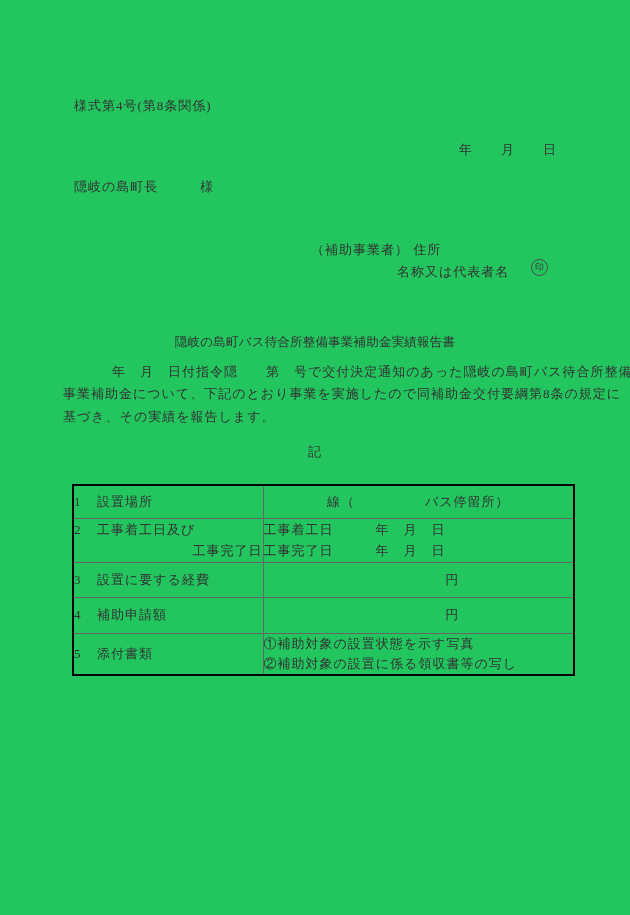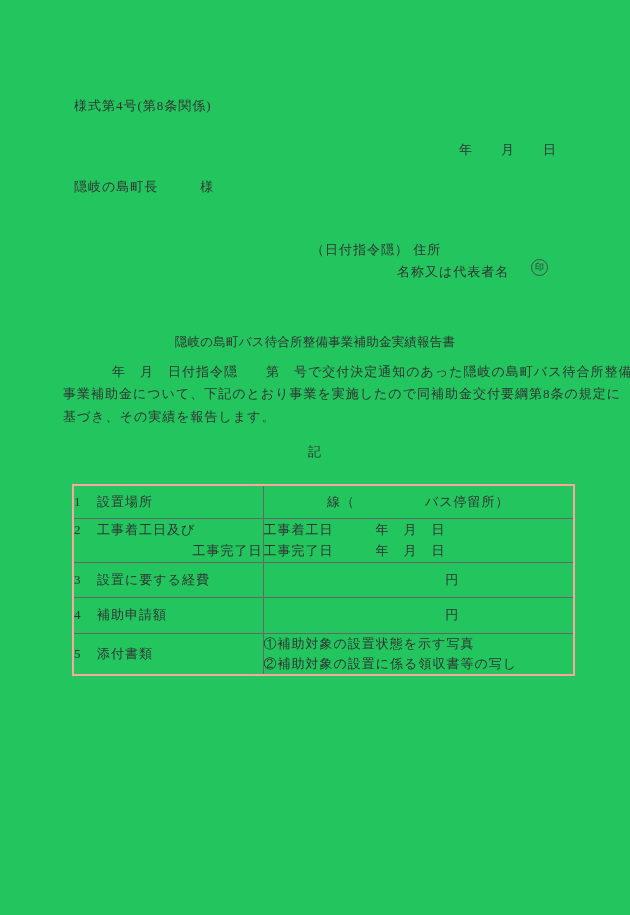--- a/index.html
+++ b/index.html
@@ -27,21 +27,21 @@
     font-size:9px;letter-spacing:0;line-height:1;
   }
   .doc-title{left:0;width:630px;top:322px;text-align:center;font-size:12.5px;letter-spacing:0.2px;margin-top:12px;}
   .body-block{left:63px;top:361px;width:520px;line-height:22.4px;}
   .body-line{white-space:nowrap;}
   .indent1{padding-left:49px;}
   .record-mark{left:0;width:630px;top:443px;text-align:center;}
   table.form-table{
     left:72px;top:484px;width:501px;
     border-collapse:collapse;table-layout:fixed;
-    border:2px solid #fca5a5;
+    border:2px solid #000000;
   }
   table.form-table td{
     border:1px solid #666666;
     vertical-align:middle;
     padding:0;
     font-size:13px;letter-spacing:1px;
     white-space:nowrap;overflow:visible;
   }
   col.col1{width:190px;}
   col.col2{width:311px;}
@@ -63,21 +63,21 @@
 <body>
 
 <div class="page">
 
   <div class="abs form-number">様式第4号(第8条関係)</div>
 
   <div class="abs date-line">年　　月　　日</div>
 
   <div class="abs addressee">隠岐の島町長　　　様</div>
 
-  <div class="abs applicant-line1">（日付指令隠） 住所</div>
+  <div class="abs applicant-line1">（補助事業者） 住所</div>
   <div class="abs applicant-line2">名称又は代表者名</div>
   <div class="abs seal">
     <span>印</span>
   </div>
 
   <div class="abs doc-title">隠岐の島町バス待合所整備事業補助金実績報告書</div>
 
   <div class="abs body-block">
     <div class="body-line indent1">年　月　日付指令隠　　第　号で交付決定通知のあった隠岐の島町バス待合所整備</div>
     <div class="body-line">事業補助金について、下記のとおり事業を実施したので同補助金交付要綱第8条の規定に</div>

